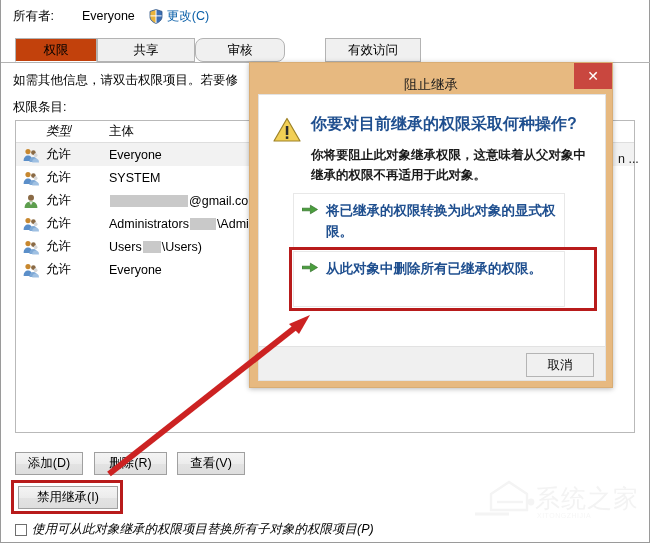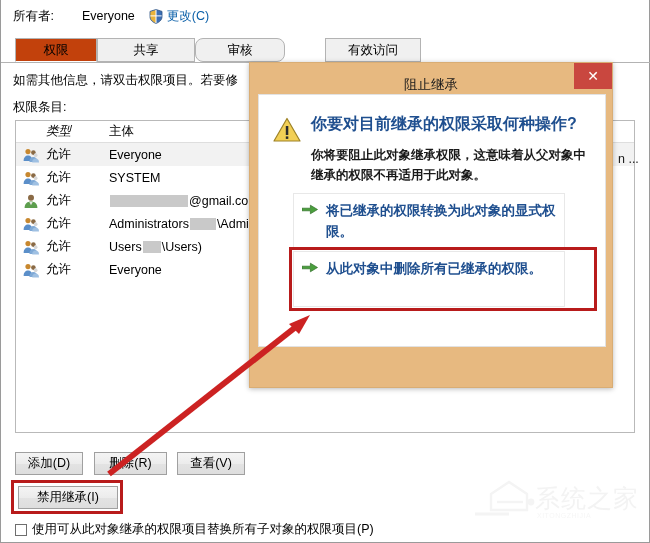--- a/index.html
+++ b/index.html
@@ -162,20 +162,21 @@
   }
 
   
   #replace-row {
     position: absolute;
     left: 14px; top: 521px;
     display: flex;
     align-items: center;
     font-size: 12.5px;
     white-space: nowrap;
+    font-style: italic;
   }
   #replace-row .cb {
     width: 12px; height: 12px;
     box-sizing: border-box;
     border: 1px solid #6e6e6e;
     background: #fff;
     margin-right: 5px;
     flex: none;
     cursor: pointer;
   }
@@ -534,20 +535,25 @@
           <svg width="16" height="13" viewBox="0 0 16 13">
             <path d="M0 5.2 H8.4 V2.2 L15.5 6.5 L8.4 10.8 V7.8 H0 Z" fill="#4a9f3d" stroke="#2f6f27" stroke-width="0.7"></path>
           </svg>
         </span>
         <span class="cl-text">从此对象中删除所有已继承的权限。</span>
       </div>
 
       <div id="highlight-remove"></div>
     </div>
 
+    <div id="dialog-footer">
+      <div id="btn-cancel">
+        <span>取消</span>
+      </div>
+    </div>
   </div>
 
   <svg id="annotation-arrow">
     <line x1="108" y1="474" x2="296" y2="326" stroke="#cc2222" stroke-width="6" stroke-linecap="butt"></line>
     <path d="M309 315 L288 324 L298 334 Z" fill="#cc2222"></path>
   </svg>
 
   <div id="watermark">
     <svg width="168" height="72" viewBox="0 0 168 72" style="position:absolute;left:0;top:0;">
       <path d="M2 50 H36" stroke="#f4f4f4" stroke-width="3" fill="none"></path>

